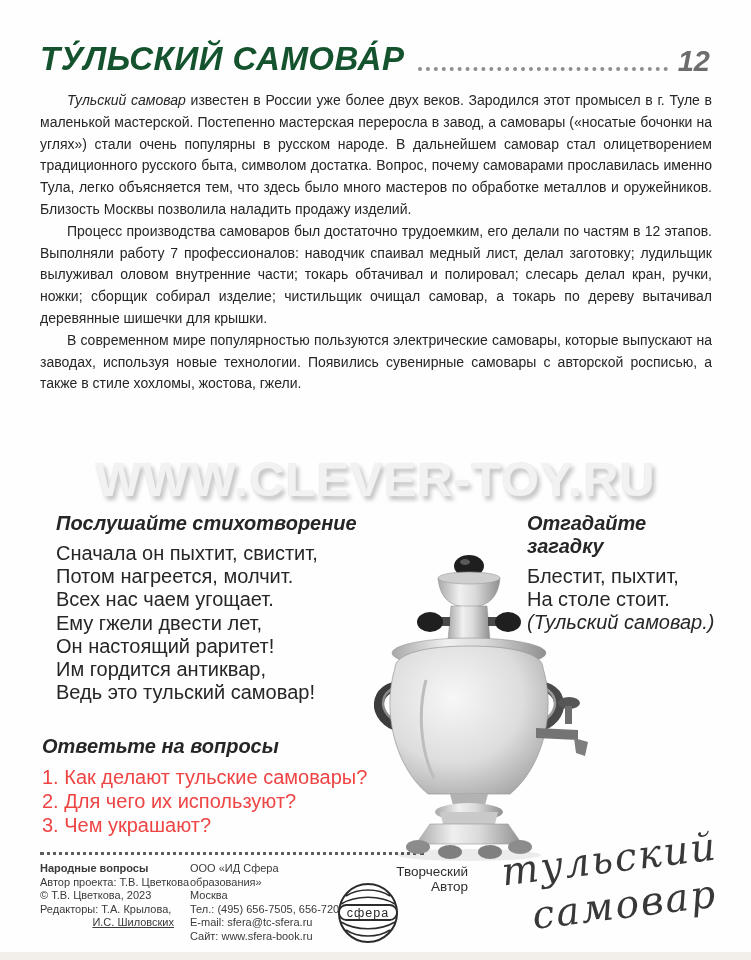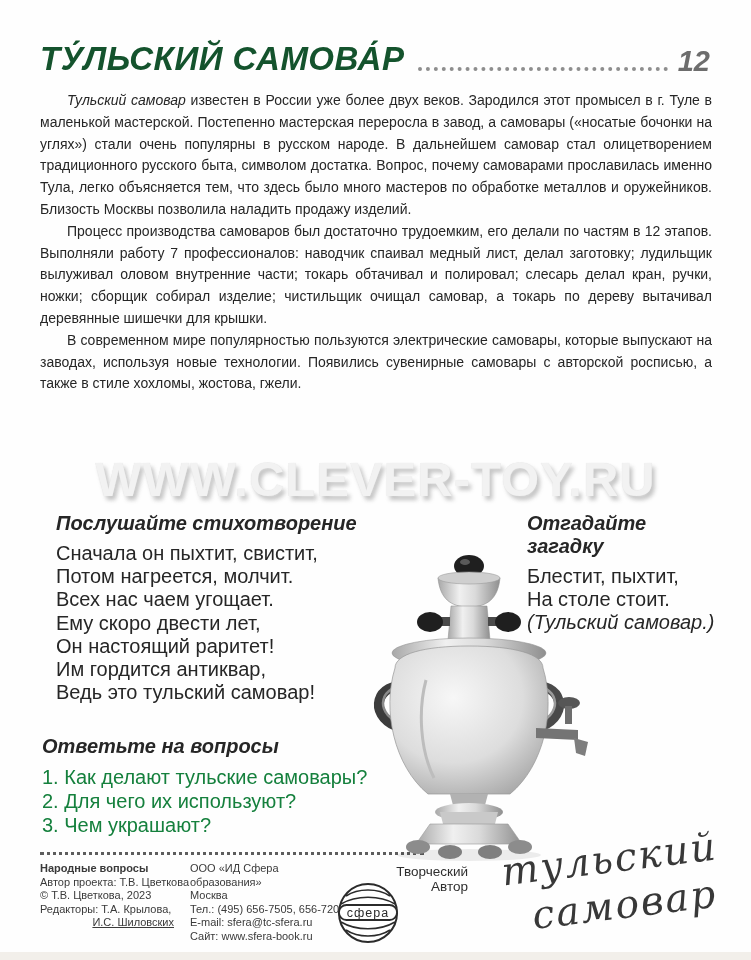--- a/index.html
+++ b/index.html
@@ -47,21 +47,21 @@
   }
   
   .poem{position:absolute; left:56px; top:512px; width:340px;}
   .poem-line{font-size:20px; line-height:23.2px; color:#262626;}
   
   .riddle{position:absolute; left:527px; top:512px; width:195px;}
   .riddle-line{font-size:20px; line-height:23.2px; color:#262626;}
   .riddle-answer{font-size:20px; line-height:23.2px; font-style:italic; color:#262626;}
   
   .questions{position:absolute; left:42px; top:735px; width:350px;}
-  .question-line{font-size:20px; line-height:24px; color:#15803d;}
+  .question-line{font-size:20px; line-height:24px; color:#ef4444;}
   
   .samovar-wrap{position:absolute; left:338px; top:550px; width:265px; height:312px; z-index:2;}
   
   .handwriting{
     position:absolute; left:468px; top:822px; width:252px; text-align:right;
     transform:rotate(-7deg); transform-origin:100% 50%;
     font-family:"DejaVu Serif", serif; font-style:italic; font-weight:400;
     font-size:39px; line-height:47px; color:#383838; letter-spacing:2px;
   }
   .handwriting .hw2{padding-right:6px;}
@@ -106,21 +106,21 @@
     <p>В современном мире популярностью пользуются электрические самовары, которые выпускают на заводах, используя новые технологии. Появились сувенирные самовары с авторской росписью, а также в стиле хохломы, жостова, гжели.</p>
   </div>
 
   <div class="watermark">WWW.CLEVER-TOY.RU</div>
 
   <div class="poem">
     <div class="sec-heading">Послушайте стихотворение</div>
     <div class="poem-line">Сначала он пыхтит, свистит,</div>
     <div class="poem-line">Потом нагреется, молчит.</div>
     <div class="poem-line">Всех нас чаем угощает.</div>
-    <div class="poem-line">Ему скоро двести лет,</div>
+    <div class="poem-line">Ему гжели двести лет,</div>
     <div class="poem-line">Он настоящий раритет!</div>
     <div class="poem-line">Им гордится антиквар,</div>
     <div class="poem-line">Ведь это тульский самовар!</div>
   </div>
 
   <div class="riddle">
     <div class="sec-heading">Отгадайте загадку</div>
     <div class="riddle-line">Блестит, пыхтит,</div>
     <div class="riddle-line">На столе стоит.</div>
     <div class="riddle-answer">(Тульский самовар.)</div>

